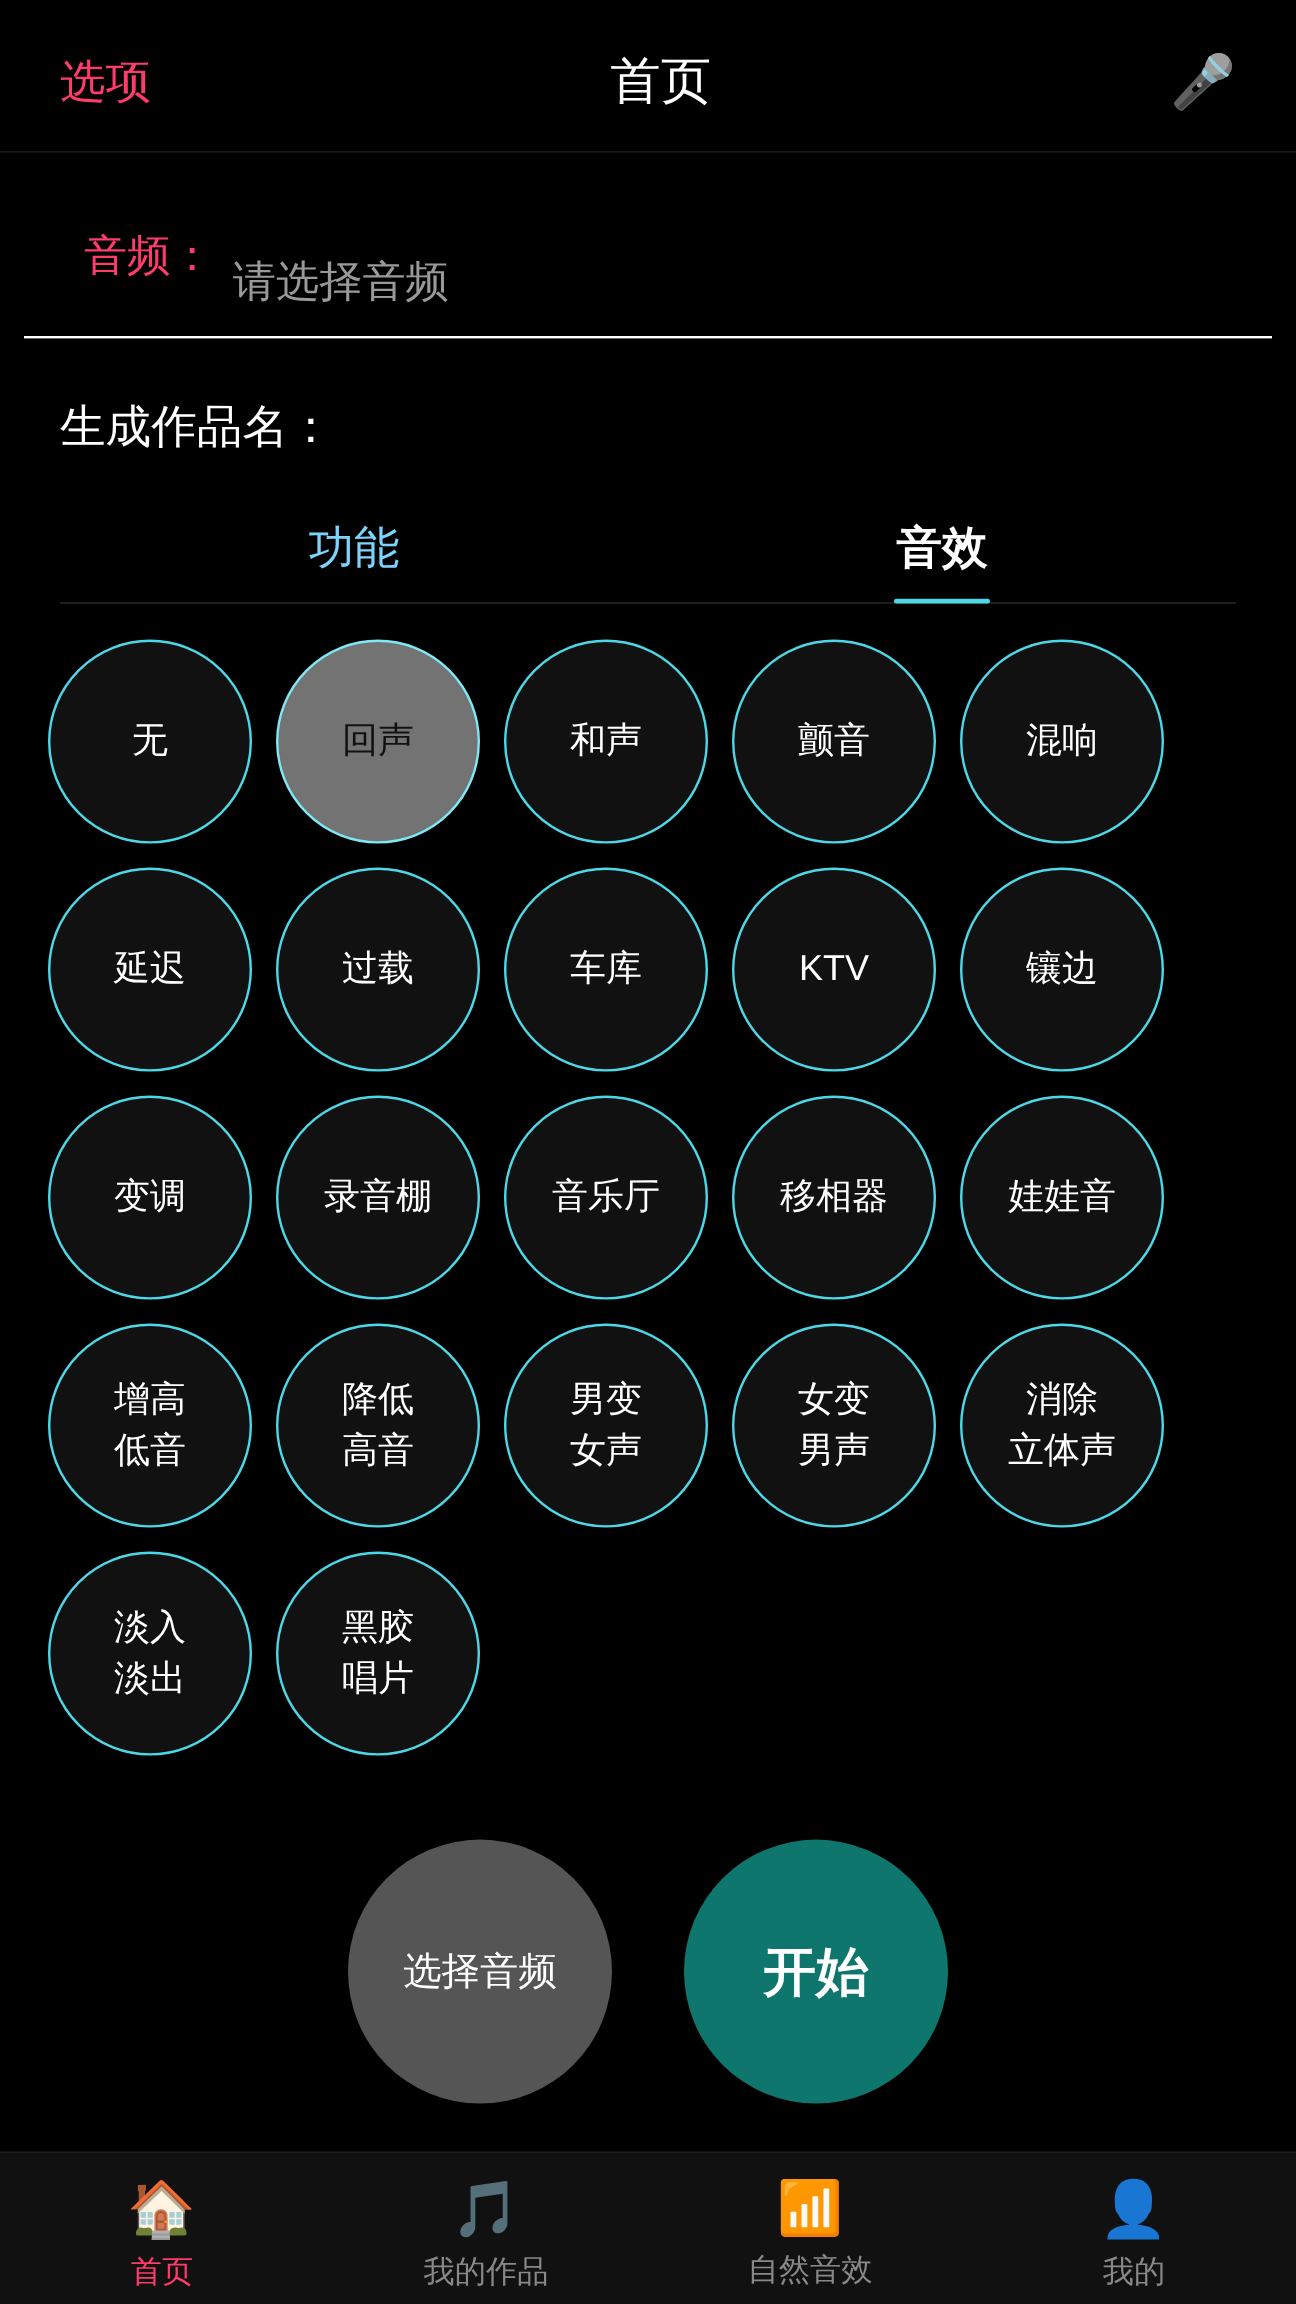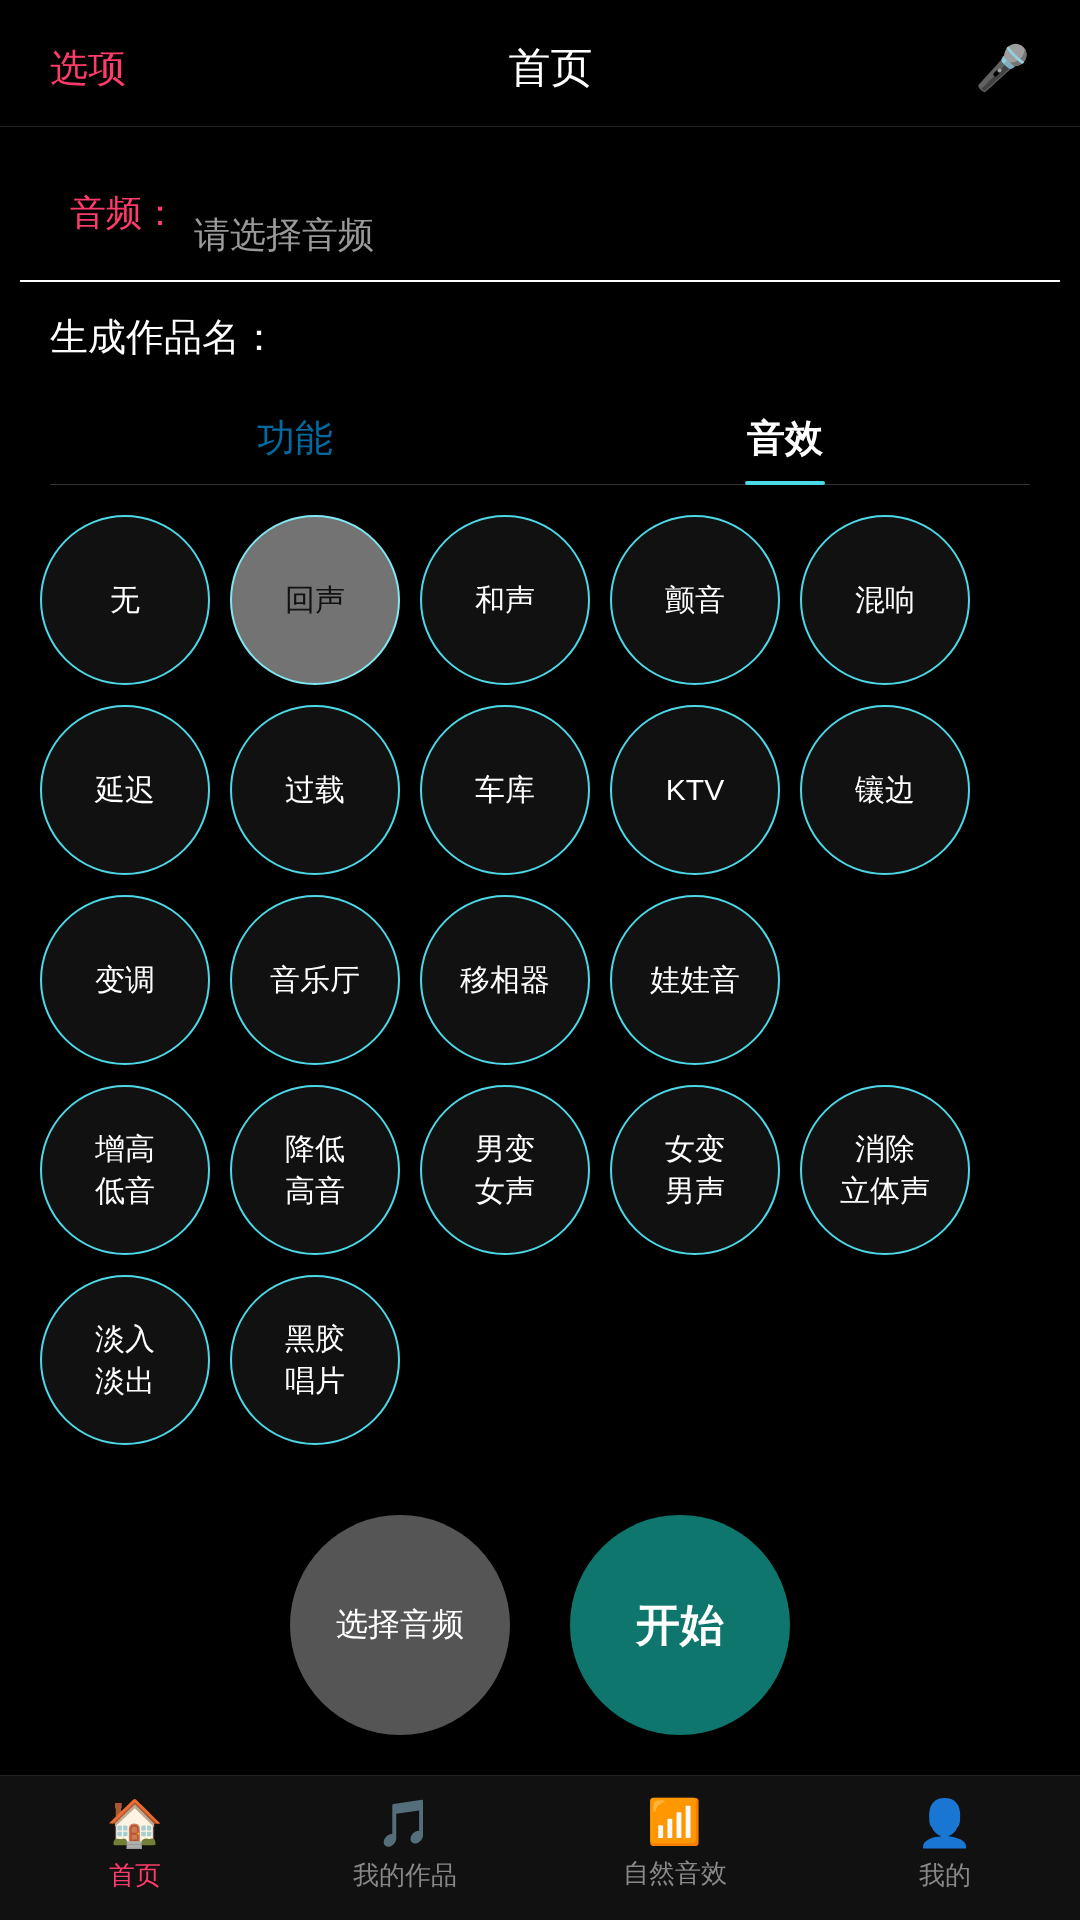--- a/index.html
+++ b/index.html
@@ -53,38 +53,38 @@
       white-space: nowrap;
     }
     .audio-placeholder {
       color: #999;
       font-size: 36px;
       margin-top: 44px;
     }
 
     
     .work-name-row {
-      padding: 30px 50px 20px;
+      padding: 48px 50px 20px;
       font-size: 38px;
       color: #fff;
       font-family: Liberation Mono, monospace;
     }
 
     
     .tabs {
       display: flex;
       margin: 10px 50px 0;
       border-bottom: 1px solid #333;
     }
     .tab {
       flex: 1;
       text-align: center;
       padding: 20px 0;
       font-size: 38px;
-      color: #0369a1;
+      color: #7dd3fc;
       position: relative;
       cursor: pointer;
     }
     .tab.active {
       color: #fff;
       font-weight: bold;
     }
     .tab.active::after {
       content: '';
       position: absolute;
@@ -231,20 +231,21 @@
   <div class="effects-row">
     <div class="effect-btn">延迟</div>
     <div class="effect-btn">过载</div>
     <div class="effect-btn">车库</div>
     <div class="effect-btn">KTV</div>
     <div class="effect-btn">镶边</div>
   </div>
 
   <div class="effects-row">
     <div class="effect-btn">变调</div>
+    <div class="effect-btn">录音棚</div>
     <div class="effect-btn">音乐厅</div>
     <div class="effect-btn">移相器</div>
     <div class="effect-btn">娃娃音</div>
   </div>
 
   <div class="effects-row">
     <div class="effect-btn" style="white-space:pre-line;">增高
 低音</div>
     <div class="effect-btn" style="white-space:pre-line;">降低
 高音</div>

